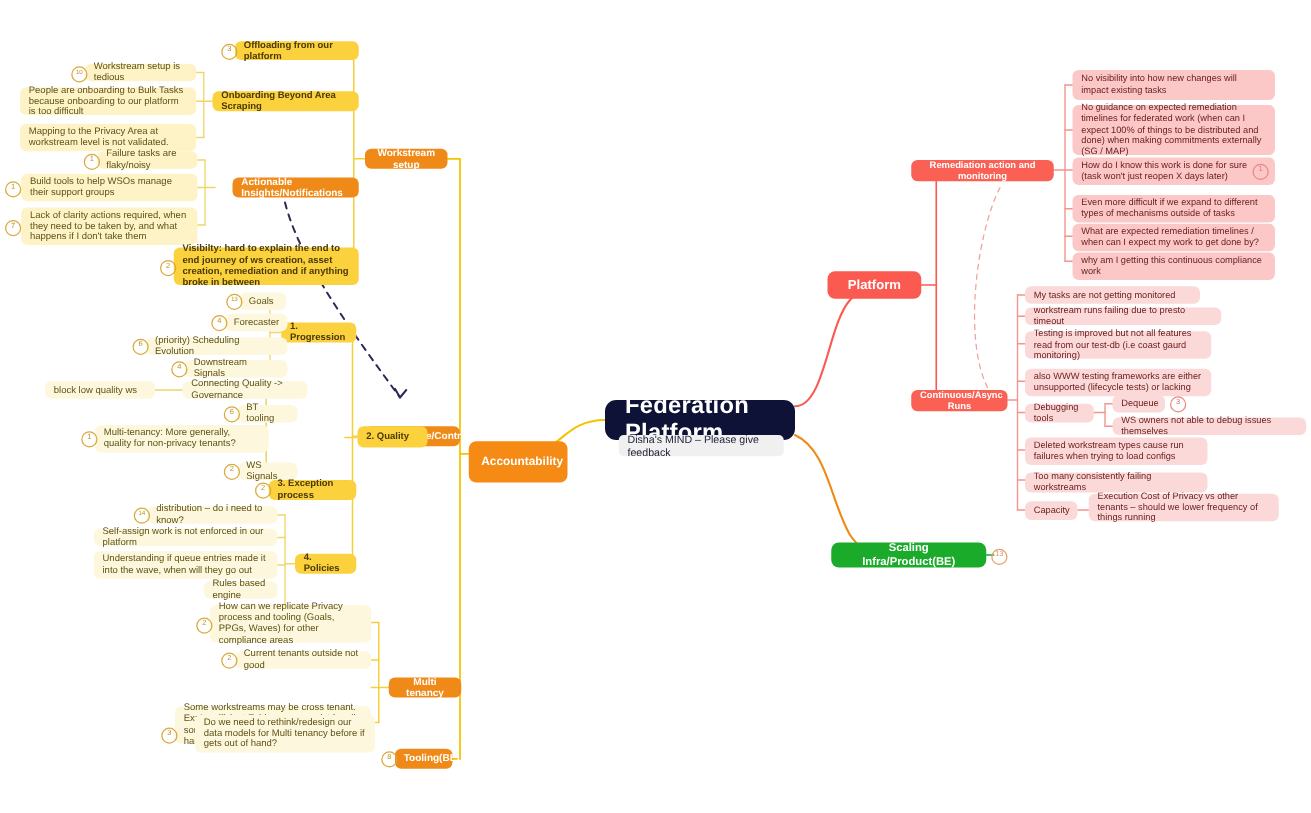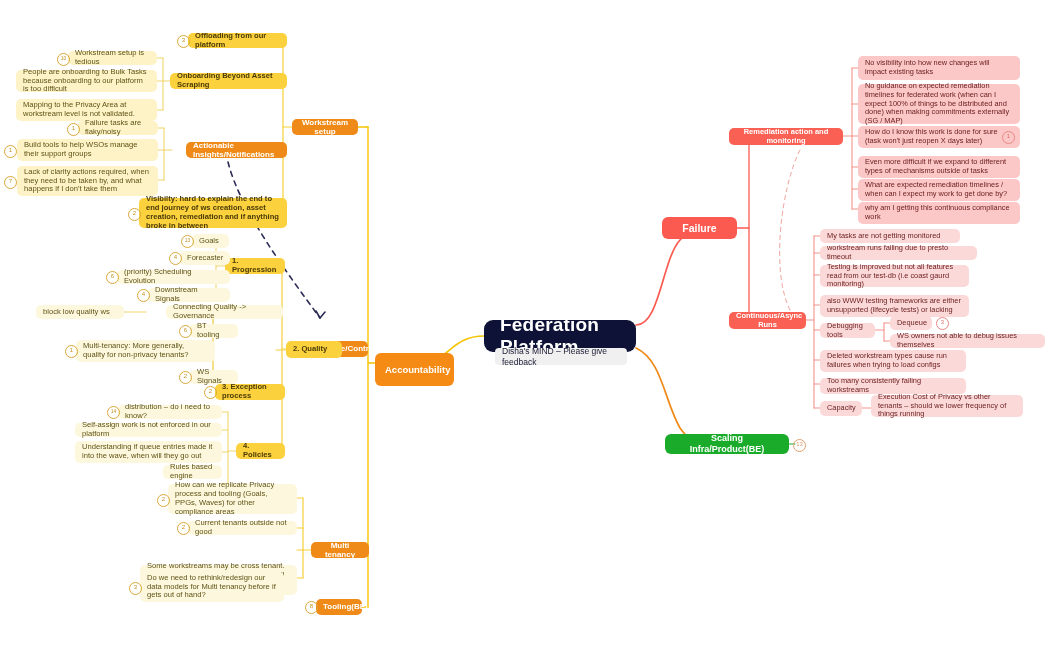--- a/index.html
+++ b/index.html
@@ -190,21 +190,21 @@
   </svg>
 
   <div class="node root" style="left:484px;top:320px;width:152px;height:32px;">
     <span class="txt">Federation Platform</span>
   </div>
   <div class="node root-sub" style="left:495px;top:348px;width:132px;height:17px;">
     <span class="txt">Disha's MIND – Please give feedback</span>
   </div>
 
   <div class="node b-red" style="left:662px;top:217px;width:75px;height:22px;justify-content:center;">
-    <span class="txt" style="text-align:center;">Failure</span>
+    <span class="txt" style="text-align:center;">Platform</span>
   </div>
 
   <div class="node c-red" style="left:729px;top:128px;width:114px;height:17px;justify-content:center;">
     <span class="txt" style="text-align:center;">Remediation action and monitoring</span>
   </div>
 
   <div class="node p-mid" style="left:858px;top:56px;width:162px;height:24px;">
     <span class="txt">No visibility into how new changes will impact existing tasks</span>
   </div>
   <div class="node p-mid" style="left:858px;top:84px;width:162px;height:40px;">
@@ -277,21 +277,21 @@
   <div class="node c-orange-dk" style="left:292px;top:119px;width:66px;height:16px;justify-content:center;">
     <span class="txt" style="text-align:center;">Workstream setup</span>
   </div>
 
   <div class="node y-strong" style="left:188px;top:33px;width:99px;height:15px;">
     <span class="txt">Offloading from our platform</span>
   </div>
   <div class="badge" style="left:177px;top:35px;"><span>3</span></div>
 
   <div class="node y-strong" style="left:170px;top:73px;width:117px;height:16px;">
-    <span class="txt">Onboarding Beyond Asset Scraping</span>
+    <span class="txt">Onboarding Beyond Area Scraping</span>
   </div>
   <div class="node y-soft" style="left:68px;top:51px;width:89px;height:14px;">
     <span class="txt">Workstream setup is tedious</span>
   </div>
   <div class="badge" style="left:57px;top:53px;"><span style="font-size:5px;">10</span></div>
 
   <div class="node y-soft" style="left:16px;top:70px;width:141px;height:22px;">
     <span class="txt">People are onboarding to Bulk Tasks because onboarding to our platform is too difficult</span>
   </div>
   <div class="node y-soft" style="left:16px;top:99px;width:141px;height:22px;">
@@ -348,21 +348,21 @@
   </div>
   <div class="badge" style="left:137px;top:289px;"><span>4</span></div>
 
   <div class="node y-strong" style="left:287px;top:342px;width:0px;height:0px;opacity:0;"></div>
   <div class="node y-strong" style="left:290px;top:342px;width:52px;height:16px;opacity:0;"></div>
 
   <div class="node y-strong" style="left:286px;top:341px;width:56px;height:17px;justify-content:center;">
     <span class="txt" style="text-align:left;">2. Quality</span>
   </div>
 
-  <div class="node y-pale" style="left:146px;top:305px;width:117px;height:14px;margin-left:20px;">
+  <div class="node y-pale" style="left:146px;top:305px;width:100px;height:14px;">
     <span class="txt">Connecting Quality -&gt; Governance</span>
   </div>
   <div class="node y-pale" style="left:36px;top:305px;width:88px;height:14px;">
     <span class="txt">block low quality ws</span>
   </div>
 
   <div class="node y-pale" style="left:190px;top:324px;width:48px;height:14px;">
     <span class="txt">BT tooling</span>
   </div>
   <div class="badge" style="left:179px;top:325px;"><span>6</span></div>
@@ -410,21 +410,21 @@
   <div class="badge" style="left:157px;top:494px;"><span>2</span></div>
 
   <div class="node y-pale" style="left:188px;top:521px;width:109px;height:14px;">
     <span class="txt">Current tenants outside not good</span>
   </div>
   <div class="badge" style="left:177px;top:522px;"><span>2</span></div>
 
   <div class="node y-pale" style="left:140px;top:537px;width:157px;height:30px;margin-top:28px;">
     <span class="txt">Some workstreams may be cross tenant. Ex: Insufficient Evidence may exist for all sorts of Compliance Reviews. How to handle this?</span>
   </div>
-  <div class="node y-pale" style="left:140px;top:572px;width:144px;height:30px;">
+  <div class="node y-pale" style="left:156px;top:572px;width:144px;height:30px;">
     <span class="txt">Do we need to rethink/redesign our data models for Multi tenancy before if gets out of hand?</span>
   </div>
   <div class="badge" style="left:129px;top:582px;"><span>3</span></div>
 
   <div class="node c-orange-dk" style="left:316px;top:599px;width:46px;height:16px;justify-content:center;">
     <span class="txt" style="text-align:center;">Tooling(BE)</span>
   </div>
   <div class="badge" style="left:305px;top:601px;"><span>8</span></div>
 
 </div>

